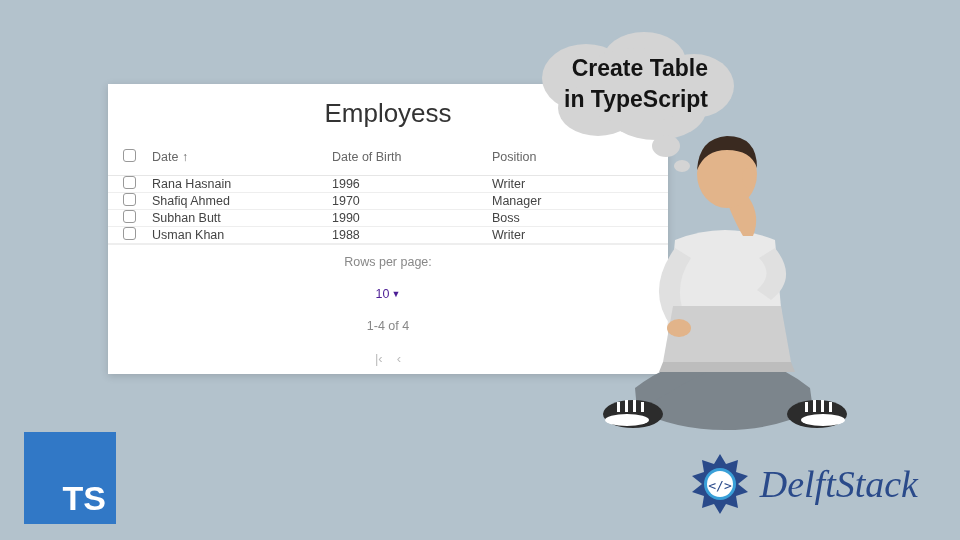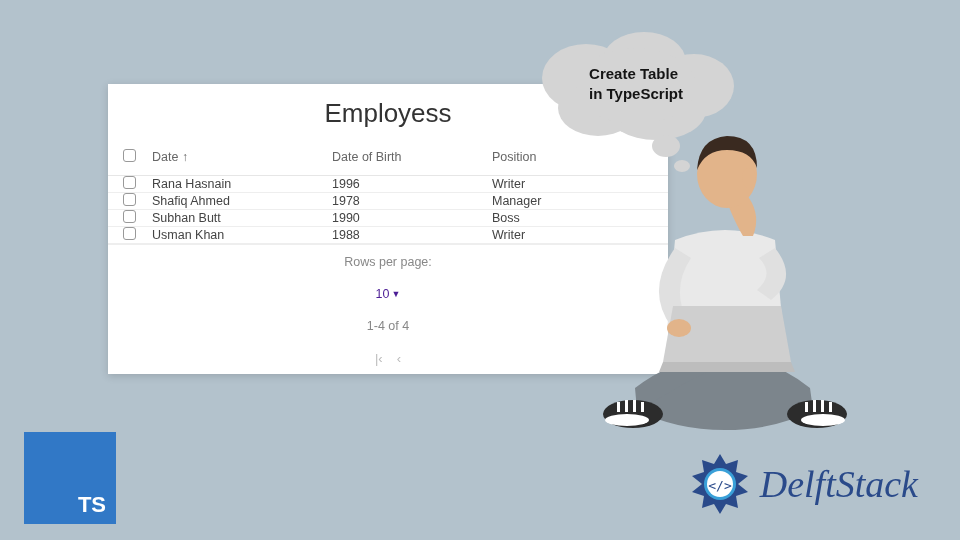--- a/index.html
+++ b/index.html
@@ -51,36 +51,36 @@
   .pager-nav { display: inline-flex; gap: 14px; color: #bbb; font-size: 13px; }
 
   
   .bubble {
     position: absolute; left: 526px; top: 28px;
     width: 220px; height: 130px;
   }
   .bubble-main {
     position: absolute; left: 10px; top: 6px;
     width: 200px; height: 100px;
-    color: #141414; font-weight: 700; font-size: 15px;
-    text-align: left; line-height: 1.35;
+    color: #141414; font-weight: 700; font-size: 23px;
+    text-align: right; line-height: 1.35;
     display: flex; align-items: center; justify-content: center;
     z-index: 2;
   }
   .bubble svg { position: absolute; left: 0; top: 0; }
 
   
   .person { position: absolute; left: 575px; top: 130px; width: 300px; height: 310px; }
 
   
   .ts-badge {
     position: absolute; left: 24px; bottom: 16px;
     width: 92px; height: 92px; background: #3178c6;
     display: flex; align-items: flex-end; justify-content: flex-end;
-    color: #fff; font-weight: 700; font-size: 22px;
+    color: #fff; font-weight: 700; font-size: 34px;
     padding: 6px 10px;
   }
 
   
   .delft {
     position: absolute; right: 42px; bottom: 24px;
     display: flex; align-items: center; gap: 8px;
   }
   .delft-text {
     font-family: Georgia, 'Times New Roman', serif;
@@ -107,21 +107,21 @@
     <tbody>
       <tr>
         <td class="cb"><span class="chk"></span></td>
         <td class="name">Rana Hasnain</td>
         <td class="dob">1996</td>
         <td class="pos">Writer</td>
       </tr>
       <tr>
         <td class="cb"><span class="chk"></span></td>
         <td class="name">Shafiq Ahmed</td>
-        <td class="dob">1978</td>
+        <td class="dob">1970</td>
         <td class="pos">Manager</td>
       </tr>
       <tr>
         <td class="cb"><span class="chk"></span></td>
         <td class="name">Subhan Butt</td>
         <td class="dob">1990</td>
         <td class="pos">Boss</td>
       </tr>
       <tr>
         <td class="cb"><span class="chk"></span></td>

